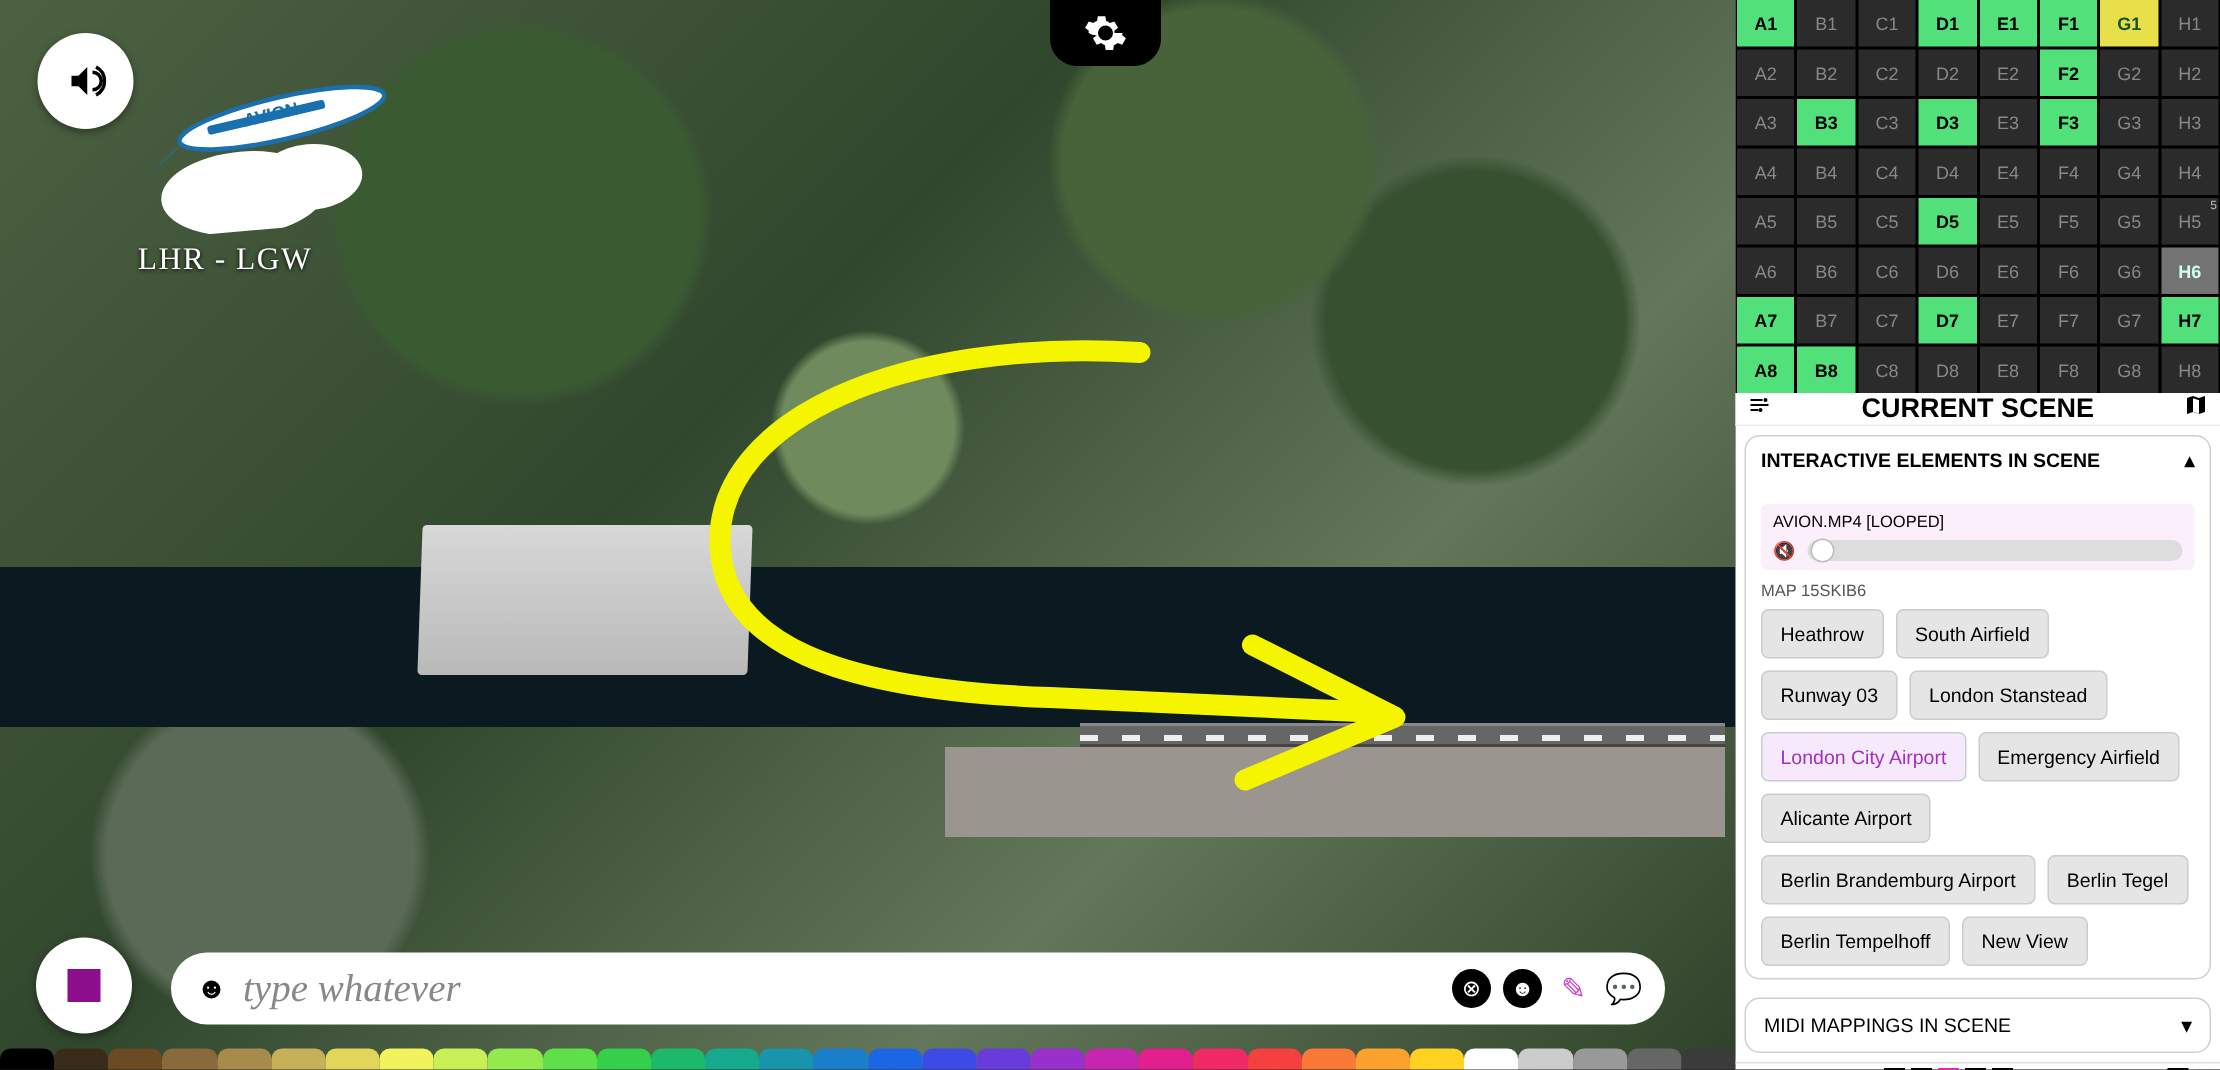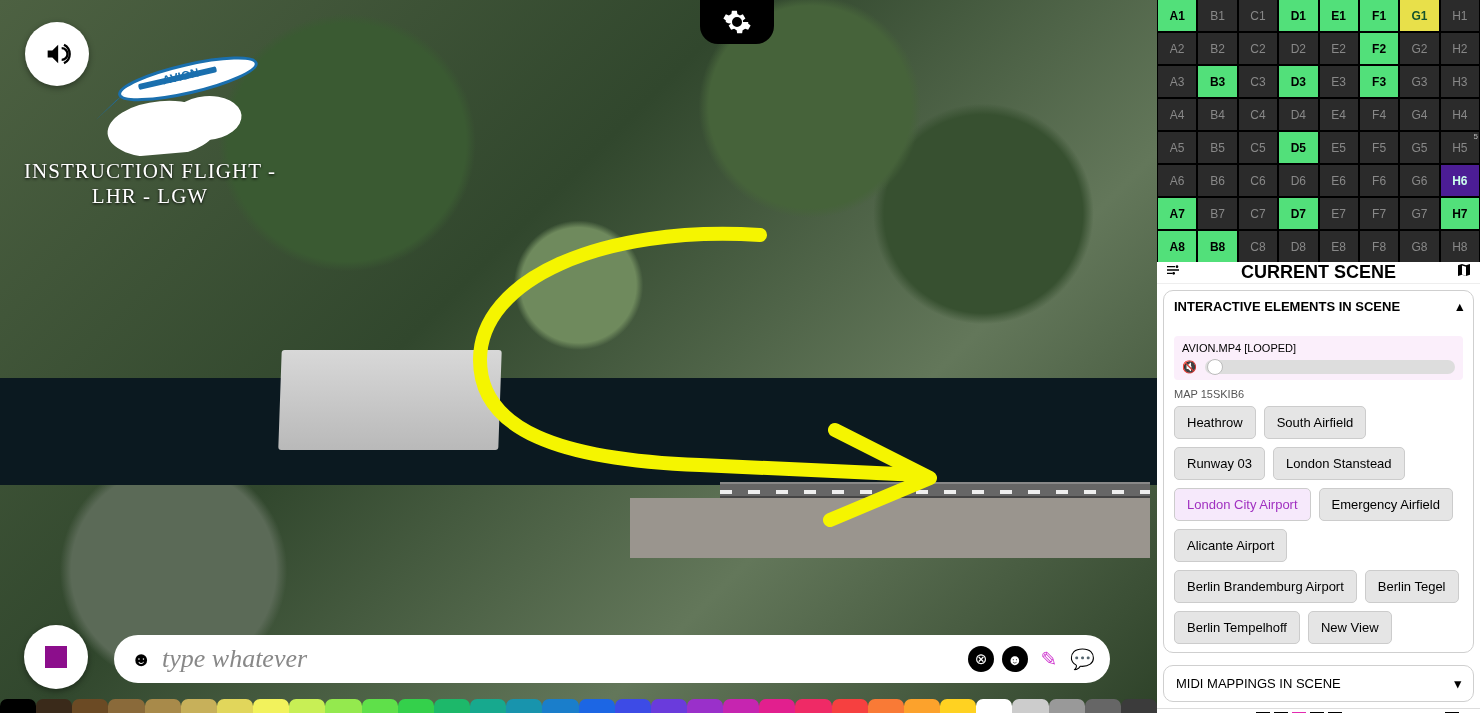--- a/index.html
+++ b/index.html
@@ -56,21 +56,21 @@
   #palette{position:absolute;left:0;bottom:0;width:1157px;height:14px;display:flex}
   #palette span{flex:1;height:14px;border-top-left-radius:7px;border-top-right-radius:7px}
   
   #right{position:absolute;right:0;top:0;width:323px;height:713px;background:#fff;display:flex;flex-direction:column}
   
   #grid{display:grid;grid-template-columns:repeat(8,1fr);background:#000;gap:2px;padding:0 1px}
   .cell{height:31px;display:flex;align-items:center;justify-content:center;font-size:12px;
     color:#888;background:#2b2b2b;cursor:pointer;position:relative}
   .cell.on{background:#52e07a;color:#000;font-weight:600}
   .cell.yellow{background:#e8e04a;color:#14532d;font-weight:600}
-  .cell.dim{background:#4c1d95;color:#cfe;font-weight:600}
+  .cell.dim{background:#737373;color:#cfe;font-weight:600}
   .cell .badge{position:absolute;top:0;right:1px;font-size:8px;color:#bbb}
   
   #sceneHdr{display:flex;align-items:center;justify-content:space-between;height:34px;
     padding:0 8px;background:#fff;border-bottom:1px solid #eee;font-size:18px;font-weight:600}
   #sceneHdr .mid{flex:1;text-align:center}
   
   .panel{background:#fff;border:1px solid #cfcfcf;border-radius:10px;margin:6px;padding:8px 10px}
   .panel h3{font-size:13px;font-weight:700;display:flex;justify-content:space-between;align-items:center;margin-bottom:22px}
   .media{background:#fbeffb;padding:6px 8px;border-radius:4px;font-size:11px;margin-bottom:8px}
   .media .row{display:flex;align-items:center;gap:8px;margin-top:6px}
@@ -118,21 +118,20 @@
       <ellipse cx="90" cy="85" rx="55" ry="28" fill="#fff"></ellipse>
       <ellipse cx="135" cy="78" rx="35" ry="22" fill="#fff"></ellipse>
       <g transform="rotate(-8 100 40)">
         <ellipse cx="120" cy="40" rx="70" ry="14" fill="#fff" stroke="#1a6fae" stroke-width="3"></ellipse>
         <path d="M55 40 L20 60 L45 45 Z" fill="#1a6fae"></path>
         <rect x="70" y="34" width="80" height="6" fill="#1a6fae" rx="2"></rect>
         <text x="95" y="40" font-size="12" fill="#1a6fae" font-weight="700">AVION</text>
       </g>
     </svg>
   </span>
-  <div id="flight-title">INSTRUCTION FLIGHT -</div>
   <div id="flight-route">LHR - LGW</div>
 </div>
 
 <div id="gear">
   <svg width="30" height="30" fill="#fff" viewBox="0 0 24 24">
     <path d="M12 8a4 4 0 100 8 4 4 0 000-8zm9 4a7 7 0 01-.1 1.2l2 1.6-2 3.4-2.4-.9a7 7 0 01-2 1.2l-.4 2.5h-4l-.4-2.5a7 7 0 01-2-1.2l-2.4.9-2-3.4 2-1.6A7 7 0 013 12c0-.4 0-.8.1-1.2l-2-1.6 2-3.4 2.4.9a7 7 0 012-1.2L7.9 3h4l.4 2.5a7 7 0 012 1.2l2.4-.9 2 3.4-2 1.6c.1.4.1.8.1 1.2z"></path>
   </svg>
 </div>
 
 <div id="rec">

